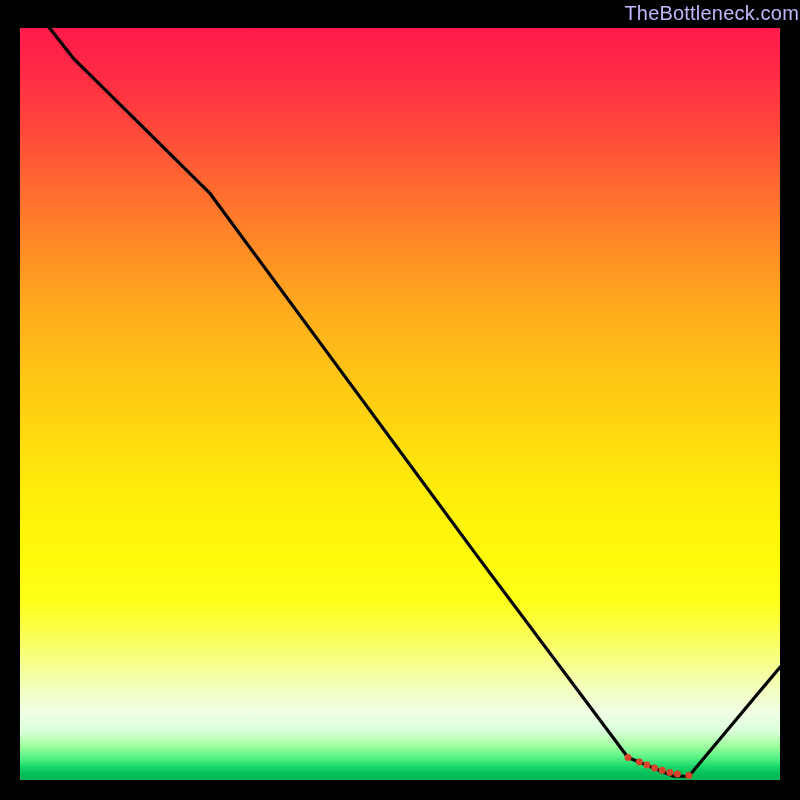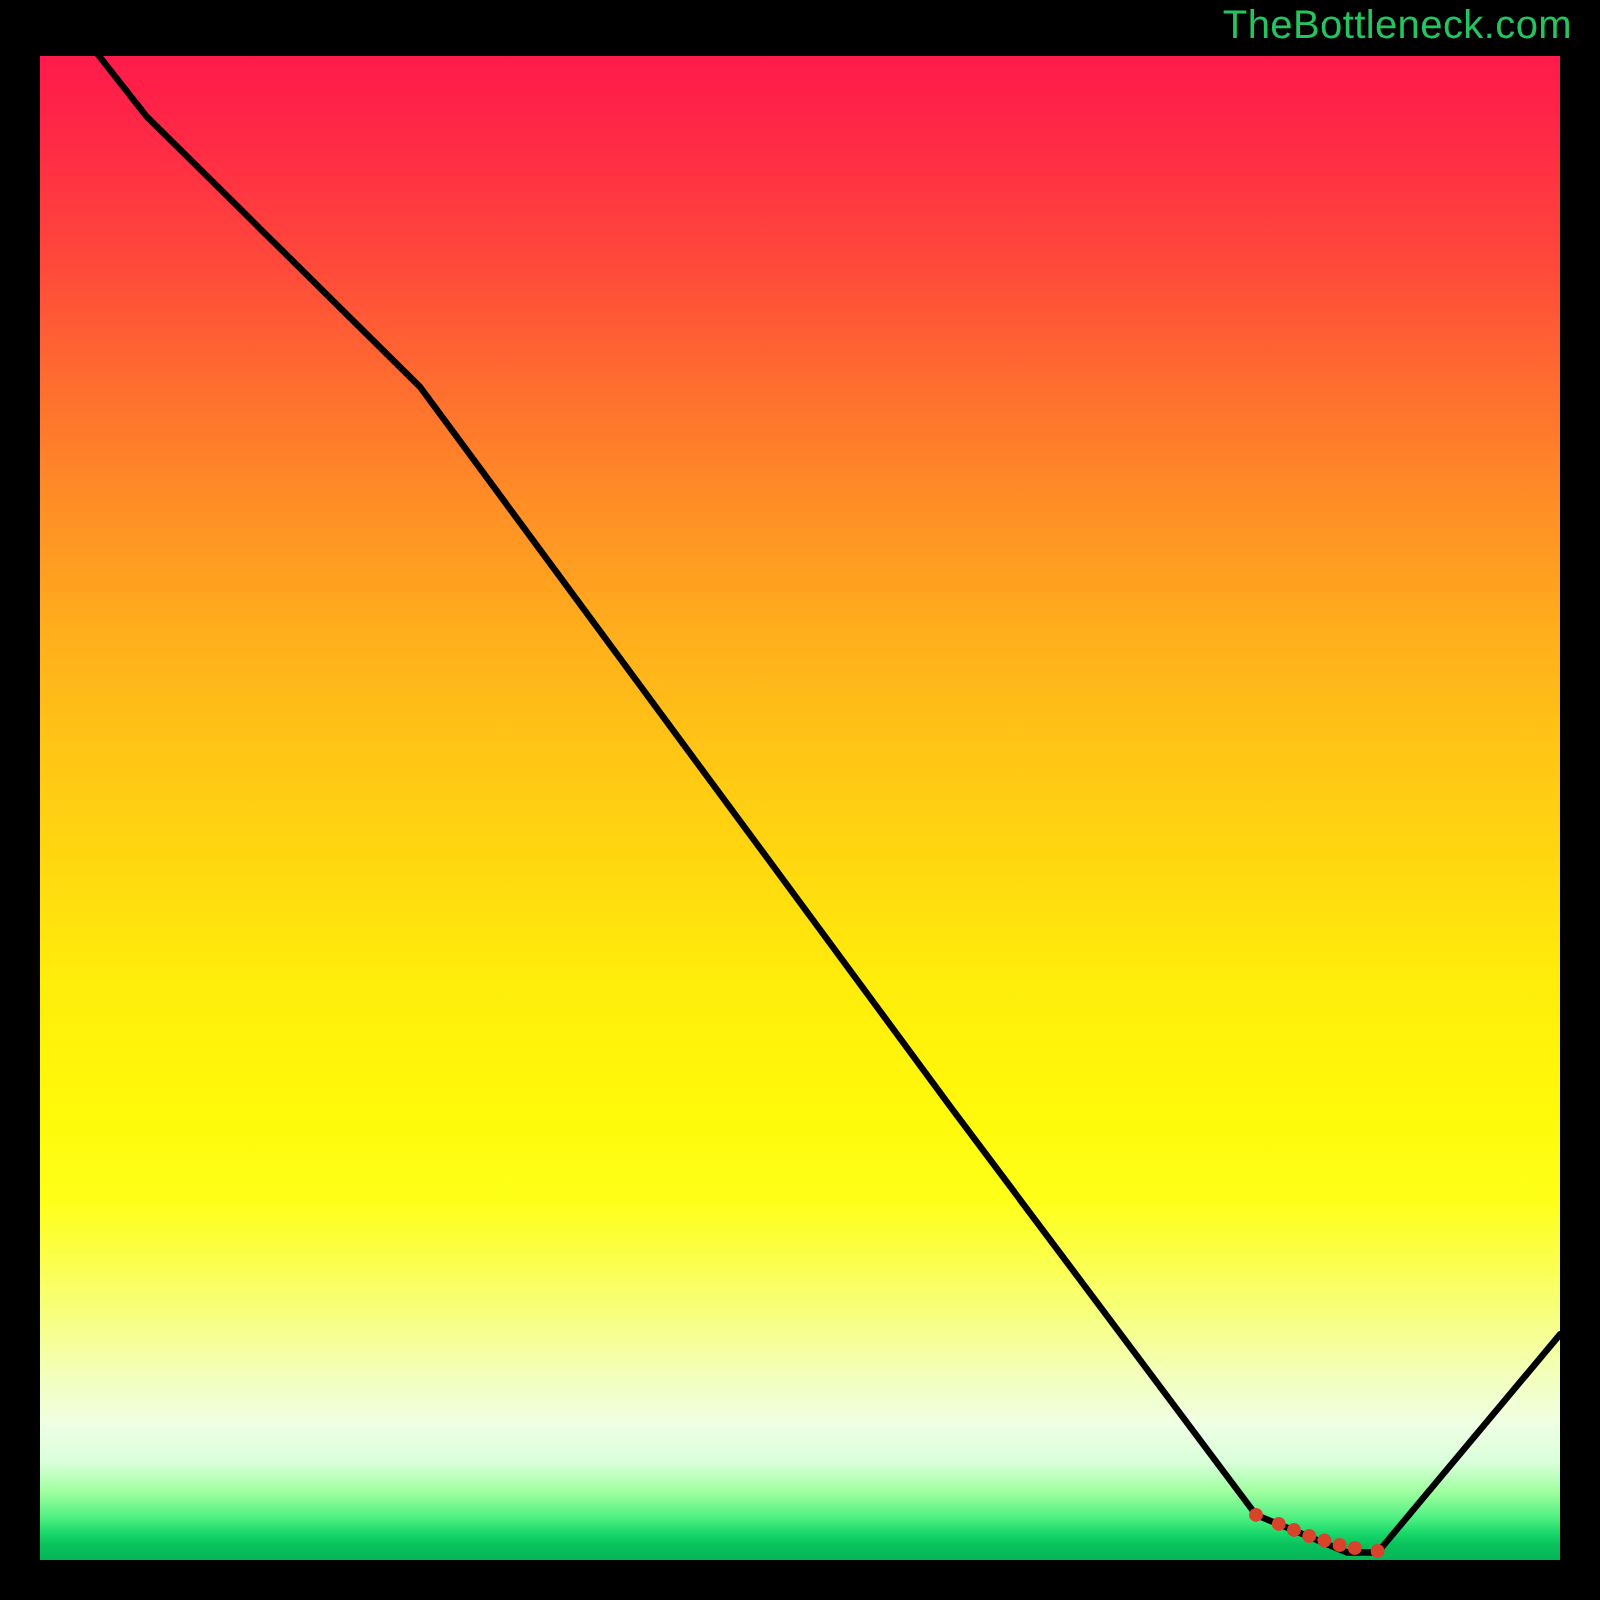--- a/index.html
+++ b/index.html
@@ -13,22 +13,22 @@
   }
   .stage {
     position: relative;
     width: 800px;
     height: 800px;
     background: #000;
   }
   .watermark {
     position: absolute;
     top: 2px;
-    right: 14px;
-    color: #22c55e;
+    right: 1px;
+    color: #c4b5fd;
     font-size: 20px;
     letter-spacing: 0.2px;
     font-weight: 500;
   }
   .plot-outer {
     position: absolute;
     left: 20px;
     top: 28px;
     width: 760px;
     height: 752px;

